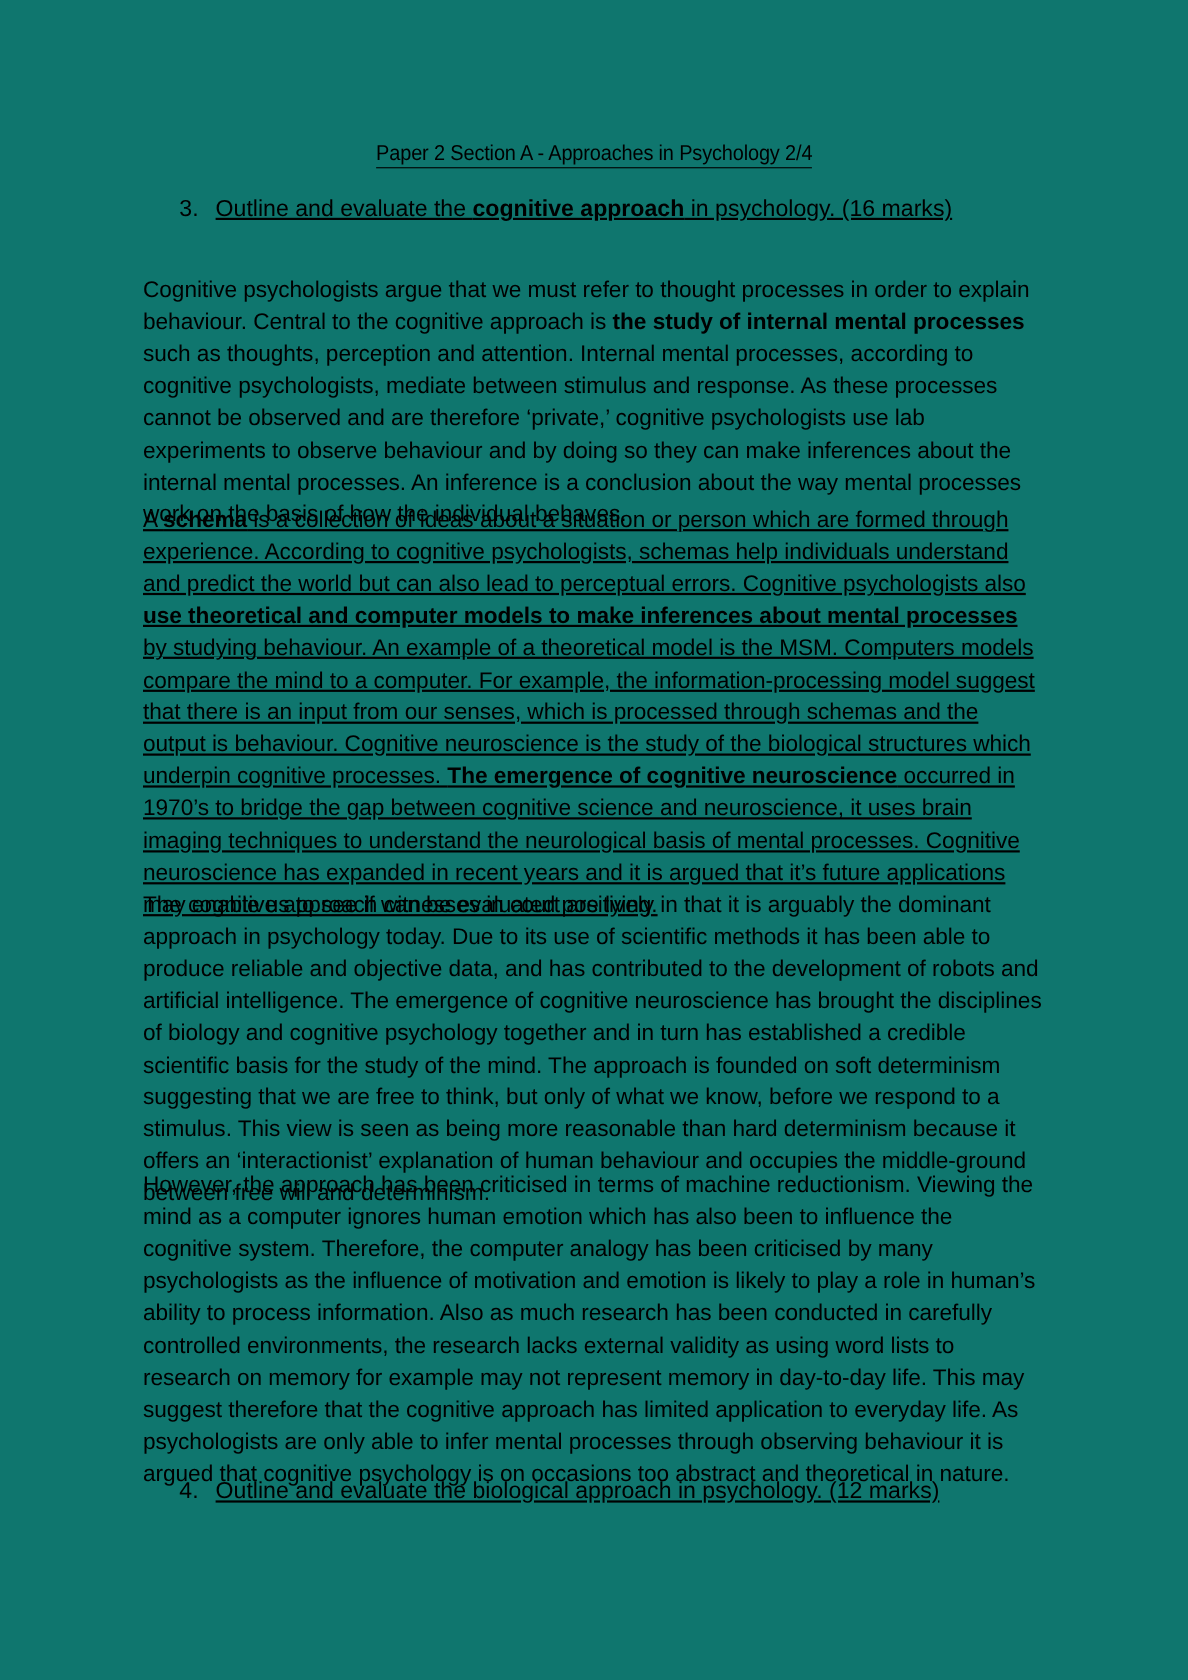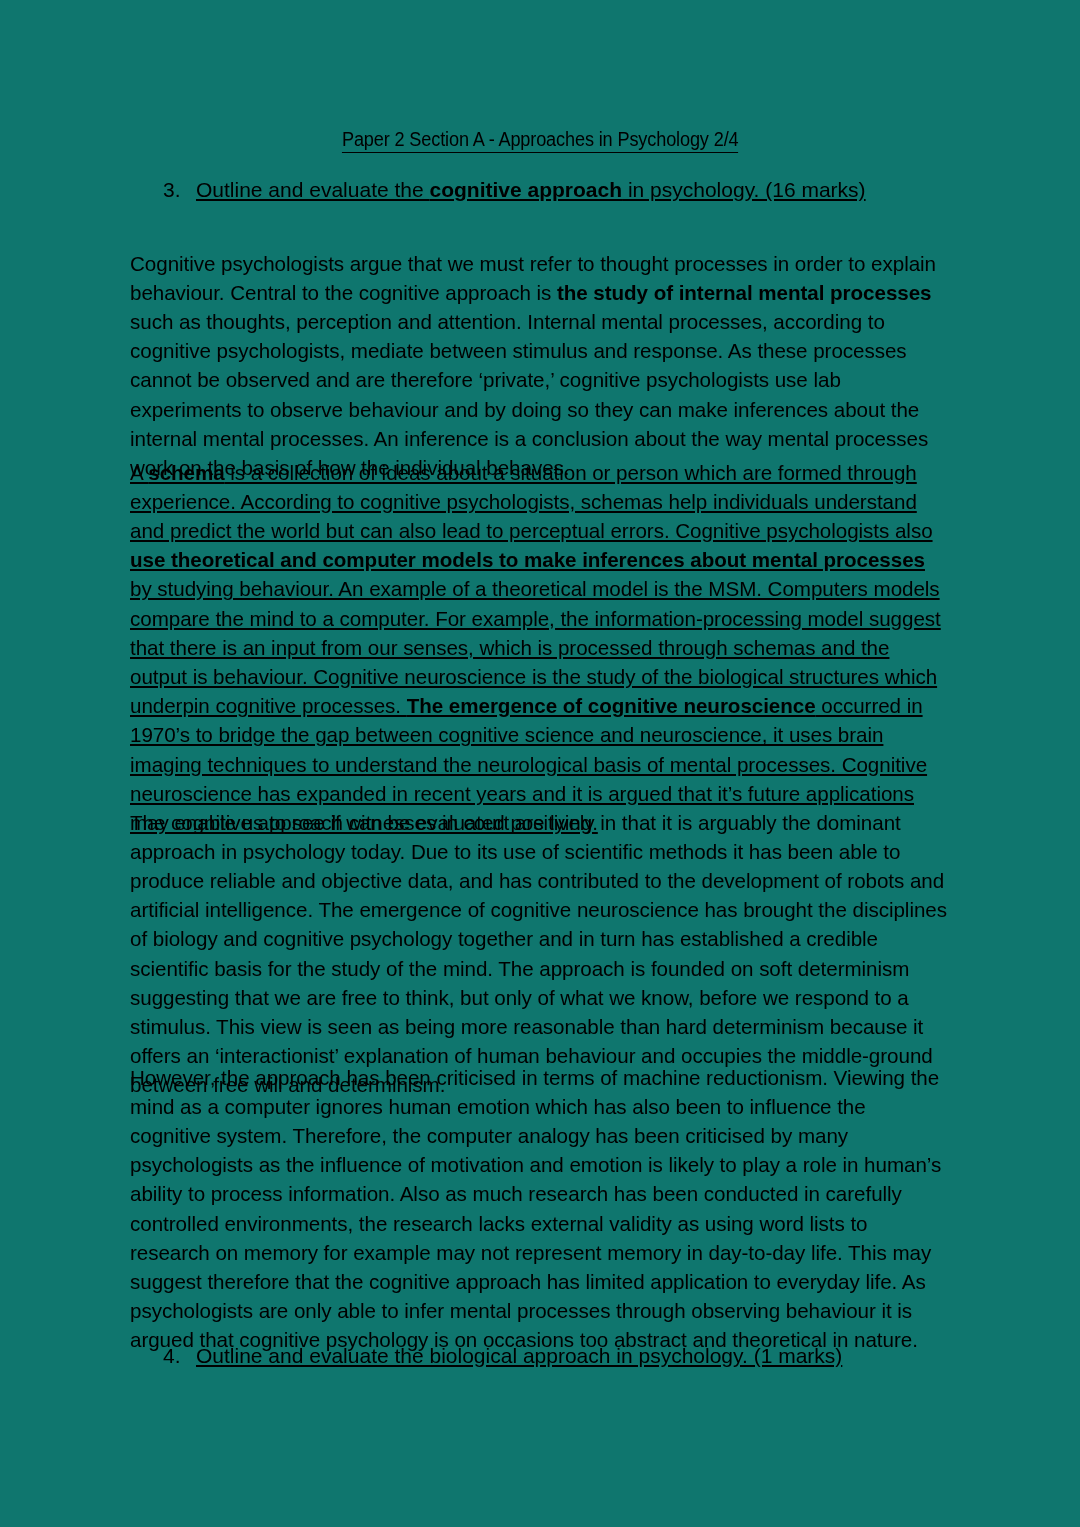--- a/index.html
+++ b/index.html
@@ -90,16 +90,16 @@
     <span class="qtext"><span>Outline and evaluate the </span><b>cognitive approach</b><span> in psychology.  (16 marks)</span></span>
   </div>
 
   <p class="para" id="para-1"><span>Cognitive psychologists argue that we must refer to thought processes in order to explain behaviour.  Central to the cognitive approach is </span><b>the study of internal mental processes</b><span> such as thoughts, perception and attention.  Internal mental processes, according to cognitive psychologists, mediate between stimulus and response.  As these processes cannot be observed and are therefore ‘private,’ cognitive psychologists use lab experiments to observe behaviour and by doing so they can make inferences about the internal mental processes.  An inference is a conclusion about the way mental processes work on the basis of how the individual behaves.</span></p>
   <p class="para" id="para-2"><span>A </span><b>schema</b><span> is a collection of ideas about a situation or person which are formed through experience.  According to cognitive psychologists, schemas help individuals understand and predict the world but can also lead to perceptual errors.  Cognitive psychologists also </span><b>use theoretical and computer models to make inferences about mental processes</b><span> by studying behaviour.  An example of a theoretical model is the MSM.  Computers models compare the mind to a computer.  For example, the information-processing model suggest that there is an input from our senses, which is processed through schemas and the output is behaviour.   Cognitive neuroscience is the study of the biological structures which underpin cognitive processes.  </span><b>The emergence of cognitive neuroscience</b><span> occurred in 1970’s to bridge the gap between cognitive science and neuroscience, it uses brain imaging techniques to understand the neurological basis of mental processes.  Cognitive neuroscience has expanded in recent years and it is argued that it’s future applications may enable us to see if witnesses in court are lying.</span></p>
   <p class="para" id="para-3"><span>The cognitive approach can be evaluated positively in that it is arguably the dominant approach in psychology today.  Due to its use of scientific methods it has been able to produce reliable and objective data, and has contributed to the development of robots and artificial intelligence.  The emergence of cognitive neuroscience has brought the disciplines of biology and cognitive psychology together and in turn has established a credible scientific basis for the study of the mind.  The approach is founded on soft determinism suggesting that we are free to think, but only of what we know, before we respond to a stimulus.  This view is seen as being more reasonable than hard determinism because it offers an ‘interactionist’ explanation of human behaviour and occupies the middle-ground between free will and determinism.</span></p>
   <p class="para" id="para-4"><span>However, the approach has been criticised in terms of machine reductionism.  Viewing the mind as a computer ignores human emotion which has also been to influence the cognitive system.  Therefore, the computer analogy has been criticised by many psychologists as the influence of motivation and emotion is likely to play a role in human’s ability to process information.  Also as much research has been conducted in carefully controlled environments, the research lacks external validity as using word lists to research on memory for example may not represent memory in day-to-day life.  This may suggest therefore that the cognitive approach has limited application to everyday life.  As psychologists are only able to infer mental processes through observing behaviour it is argued that cognitive psychology is on occasions too abstract and theoretical in nature.</span></p>
 
   <div class="question" id="question-4">
     <span class="qnum">4.</span>
-    <span class="qtext"><span>Outline and evaluate the biological approach in psychology.  (1 marks)</span><b></b><span></span></span>
+    <span class="qtext"><span>Outline and evaluate the biological approach in psychology.  (12 marks)</span><b></b><span></span></span>
   </div>
 
 </div>
 
 </body></html>

